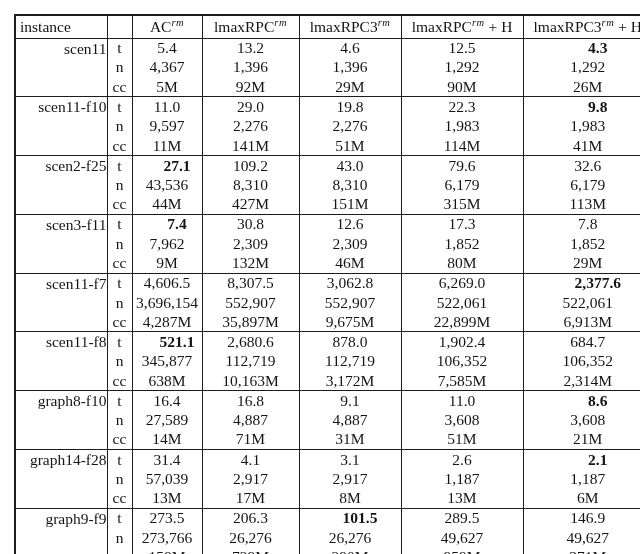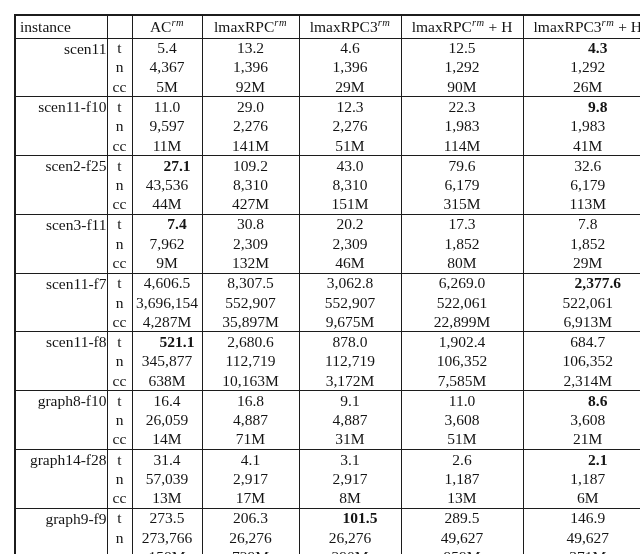--- a/index.html
+++ b/index.html
@@ -127,21 +127,21 @@
           <td class="val">92M</td>
           <td class="val">29M</td>
           <td class="val">90M</td>
           <td class="val">26M</td>
         </tr>
         <tr class="group-start">
           <td rowspan="3" class="instance">scen11-f10</td>
           <td class="mlabel">t</td>
           <td class="val">11.0</td>
           <td class="val">29.0</td>
-          <td class="val">12.3</td>
+          <td class="val">19.8</td>
           <td class="val">22.3</td>
           <td class="val bold">9.8</td>
         </tr>
         <tr>
           <td class="mlabel">n</td>
           <td class="val">9,597</td>
           <td class="val">2,276</td>
           <td class="val">2,276</td>
           <td class="val">1,983</td>
           <td class="val">1,983</td>
@@ -177,21 +177,21 @@
           <td class="val">427M</td>
           <td class="val">151M</td>
           <td class="val">315M</td>
           <td class="val">113M</td>
         </tr>
         <tr class="group-start">
           <td rowspan="3" class="instance">scen3-f11</td>
           <td class="mlabel">t</td>
           <td class="val bold">7.4</td>
           <td class="val">30.8</td>
-          <td class="val">20.2</td>
+          <td class="val">12.6</td>
           <td class="val">17.3</td>
           <td class="val">7.8</td>
         </tr>
         <tr>
           <td class="mlabel">n</td>
           <td class="val">7,962</td>
           <td class="val">2,309</td>
           <td class="val">2,309</td>
           <td class="val">1,852</td>
           <td class="val">1,852</td>
@@ -258,21 +258,21 @@
           <td rowspan="3" class="instance">graph8-f10</td>
           <td class="mlabel">t</td>
           <td class="val">16.4</td>
           <td class="val">16.8</td>
           <td class="val">9.1</td>
           <td class="val">11.0</td>
           <td class="val bold">8.6</td>
         </tr>
         <tr>
           <td class="mlabel">n</td>
-          <td class="val">26,059</td>
+          <td class="val">27,589</td>
           <td class="val">4,887</td>
           <td class="val">4,887</td>
           <td class="val">3,608</td>
           <td class="val">3,608</td>
         </tr>
         <tr>
           <td class="mlabel">cc</td>
           <td class="val">14M</td>
           <td class="val">71M</td>
           <td class="val">31M</td>

